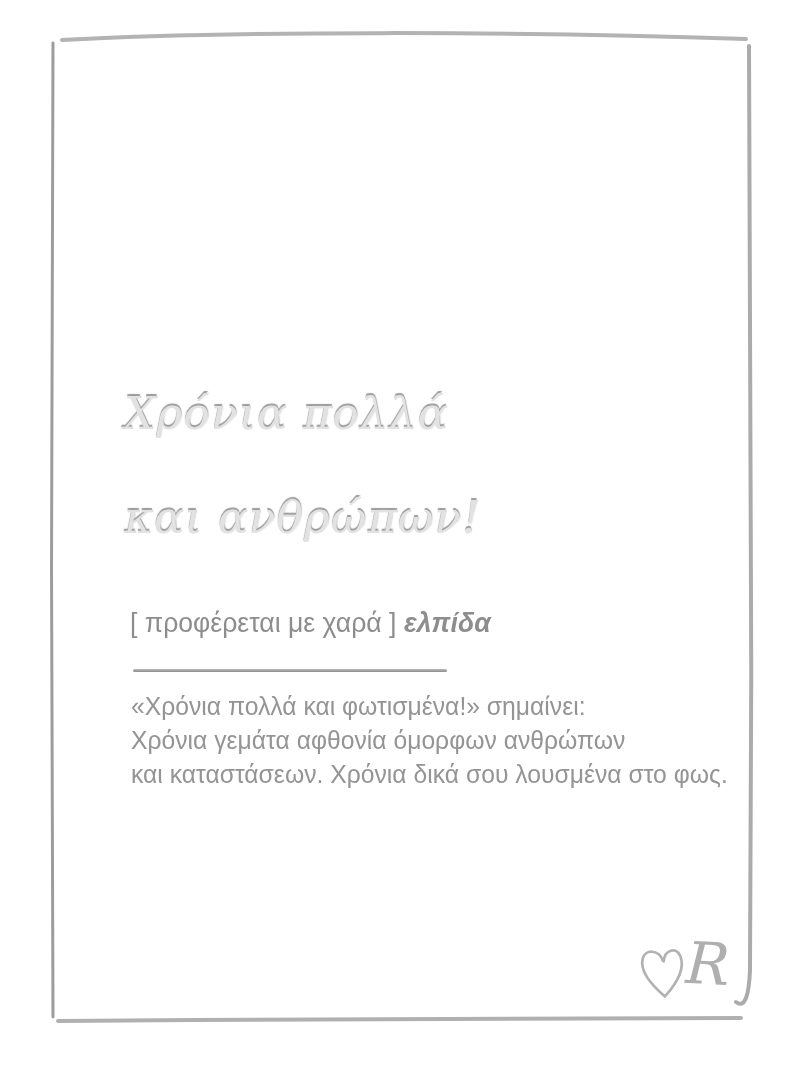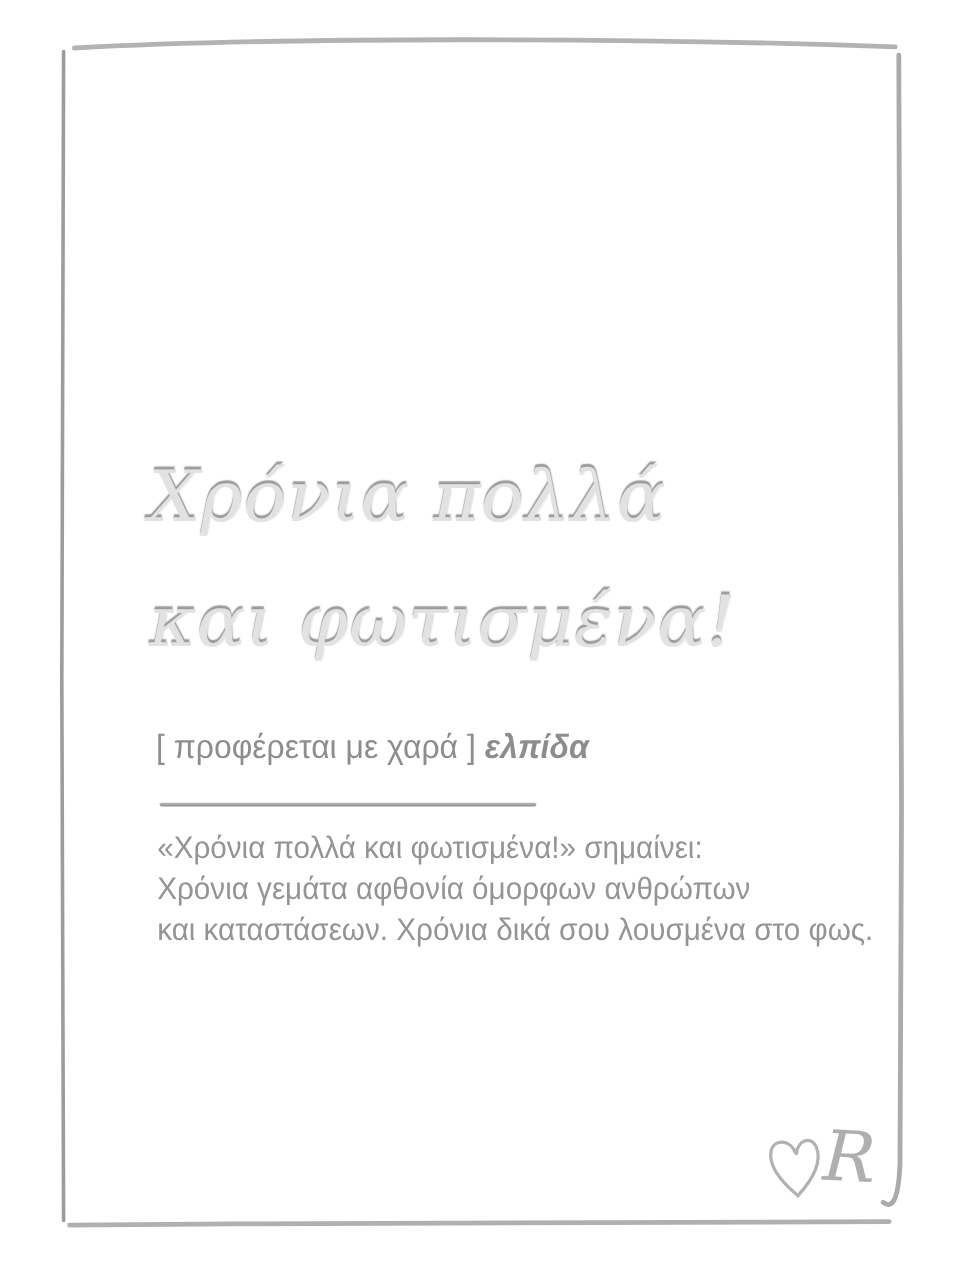--- a/index.html
+++ b/index.html
@@ -20,21 +20,21 @@
     left: 0; top: 0;
     width: 800px; height: 1066px;
     pointer-events: none;
   }
   .headline {
     position: absolute;
     left: 124px;
     top: 362px;
     font-family: "DejaVu Serif", serif;
     font-style: italic;
-    font-size: 59px;
+    font-size: 44px;
     line-height: 104px;
     letter-spacing: 1px;
     white-space: nowrap;
     color: #e2e2e2;
     text-shadow: 0 -2px 1px #9a9a9a, 0 2px 2px #ffffff, 1px 0 1px #cfcfcf;
   }
   .pronunciation {
     position: absolute;
     left: 130px;
     top: 607px;
@@ -105,21 +105,21 @@
 
   <svg class="frame" viewBox="0 0 800 1066" fill="none" stroke-linecap="round">
     <path d="M62,40 C230,31 520,31 746,39" stroke="#b3b3b3" stroke-width="4"></path>
     <path d="M53,43 C51,320 51,720 53,1017" stroke="#9c9c9c" stroke-width="3"></path>
     <path d="M749,46 C752,320 752,660 750,970 C749,995 745,1009 736,1002" stroke="#ababab" stroke-width="4"></path>
     <path d="M58,1021 C300,1019 560,1017 741,1018" stroke="#b0b0b0" stroke-width="4"></path>
   </svg>
 
   <div class="headline">
     <div>Χρόνια πολλά</div>
-    <div>και φωτισμένα!</div>
+    <div>και ανθρώπων!</div>
   </div>
 
   <div class="pronunciation">
     <span>[ προφέρεται με χαρά ]</span><span class="word">ελπίδα</span>
   </div>
 
   <div class="divider"></div>
 
   <div class="definition">
     <div>«Χρόνια πολλά και φωτισμένα!» σημαίνει:</div>

